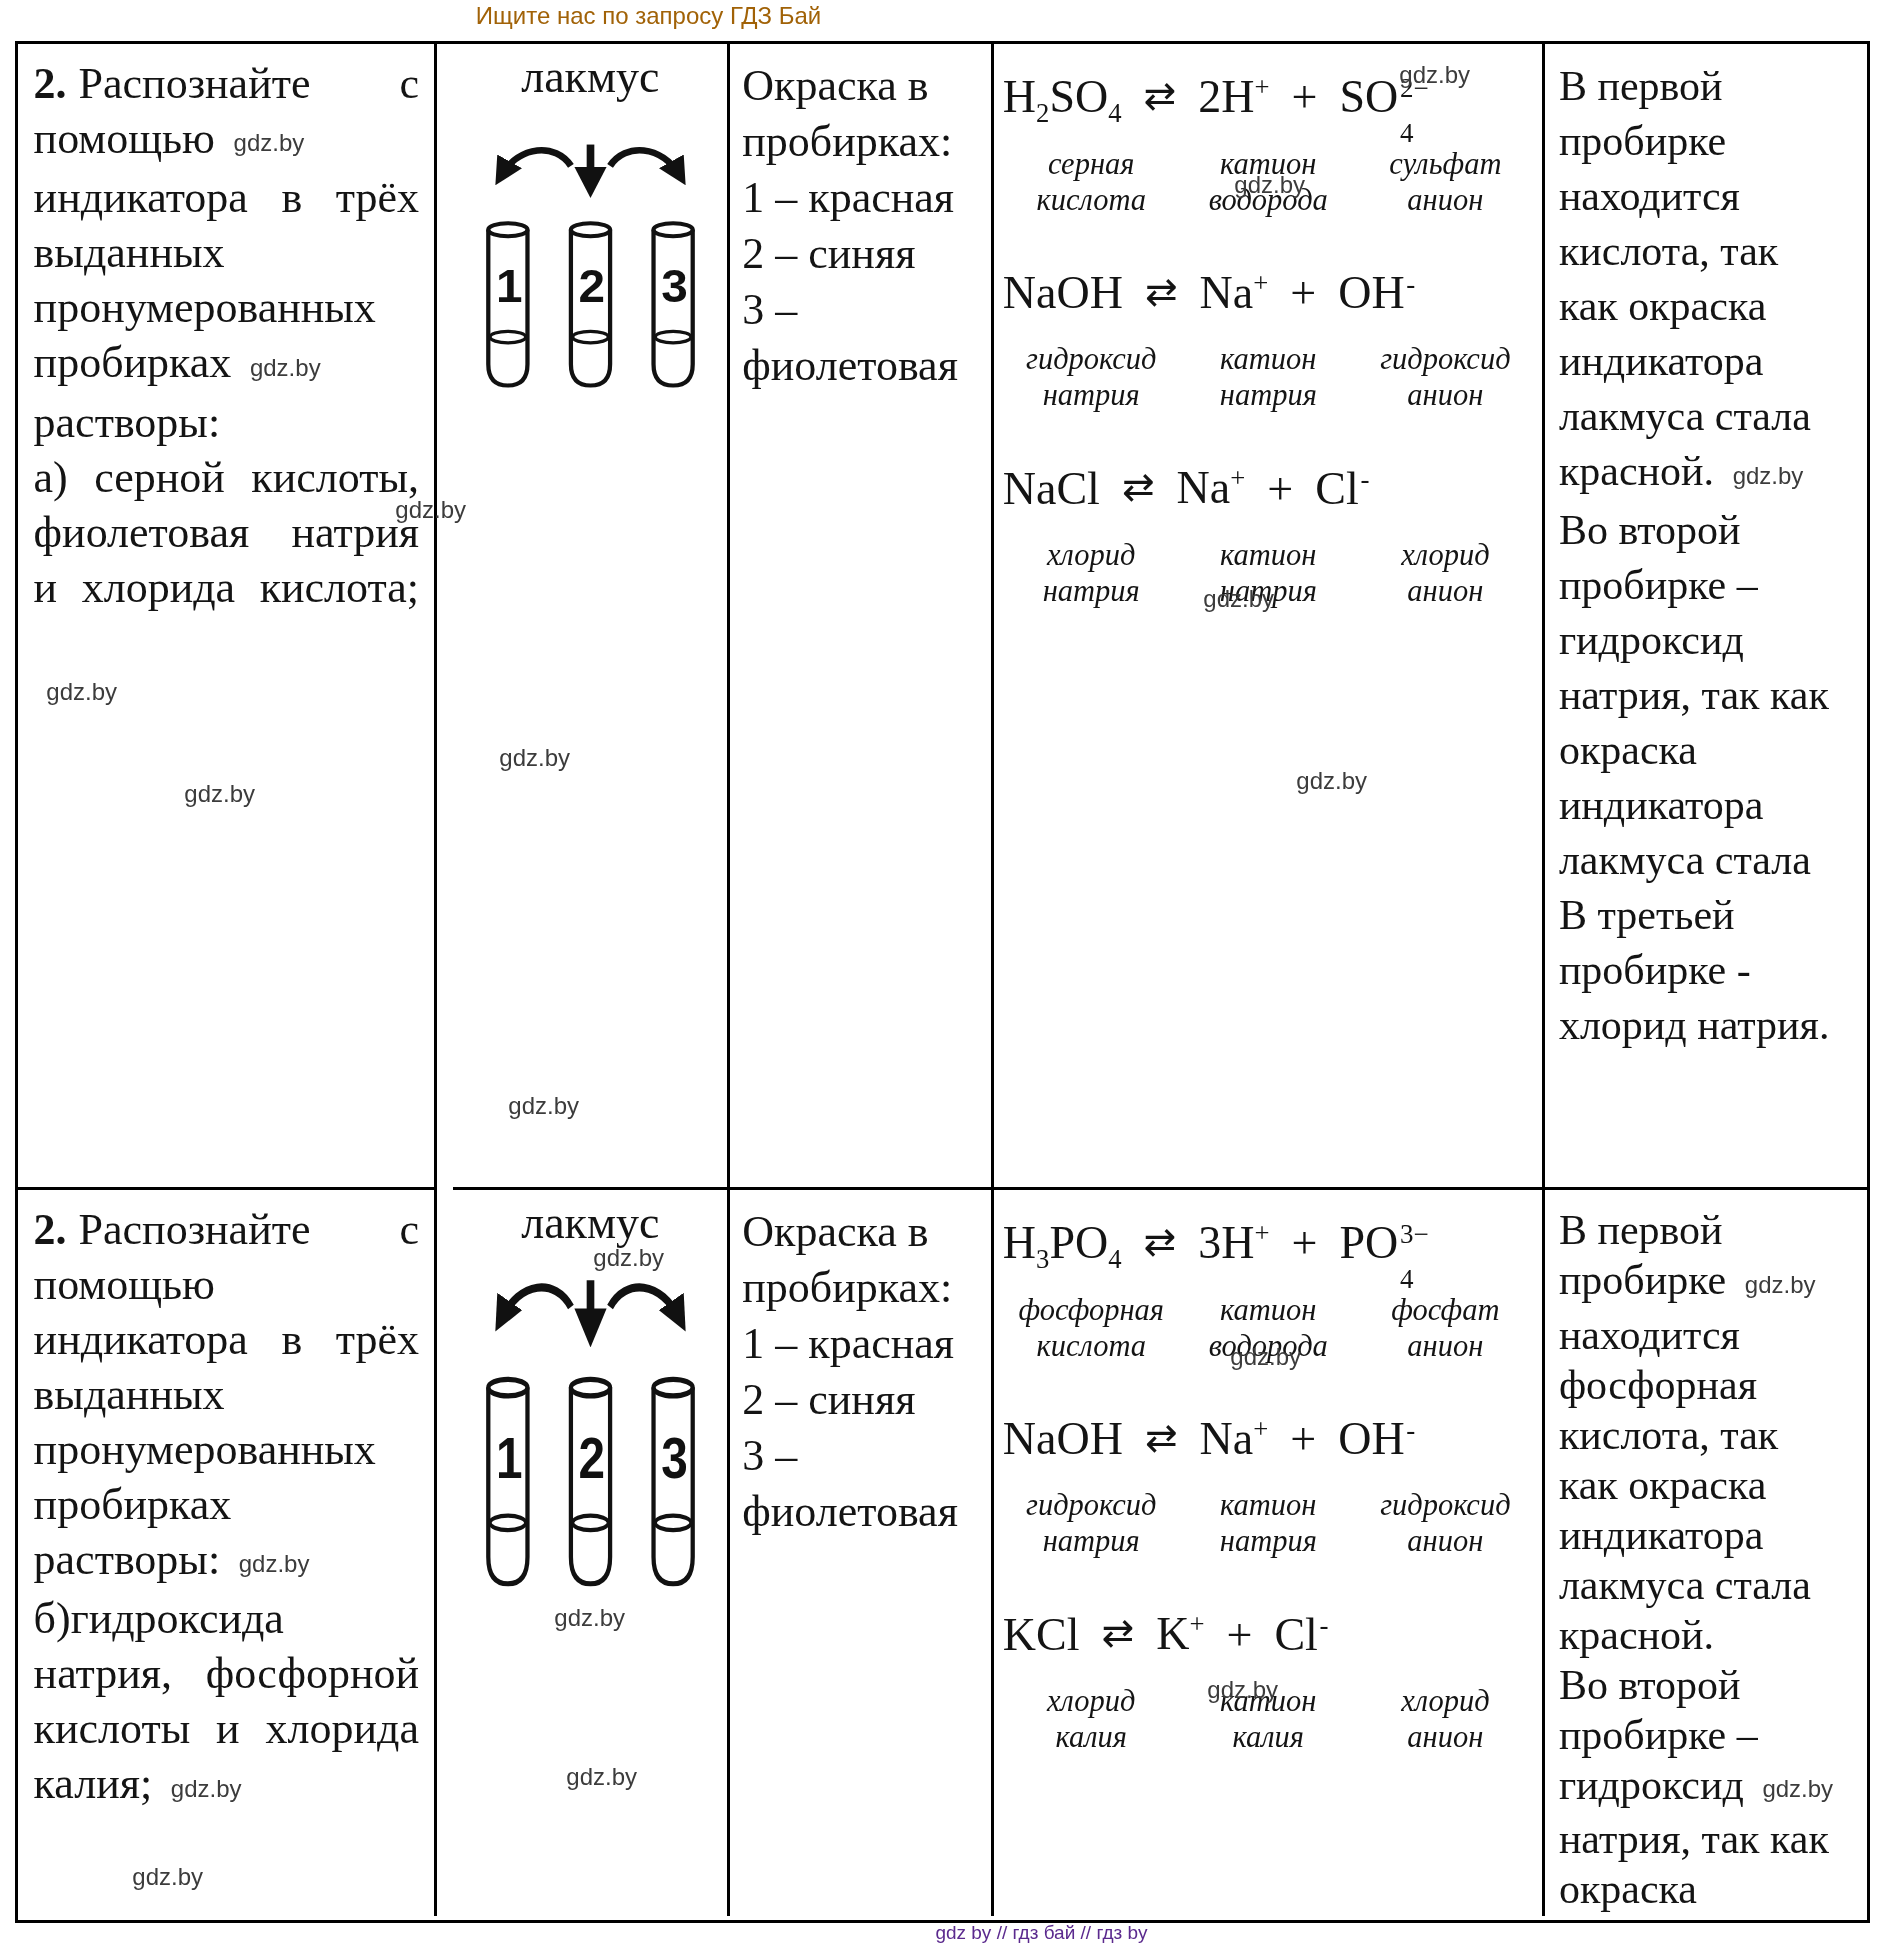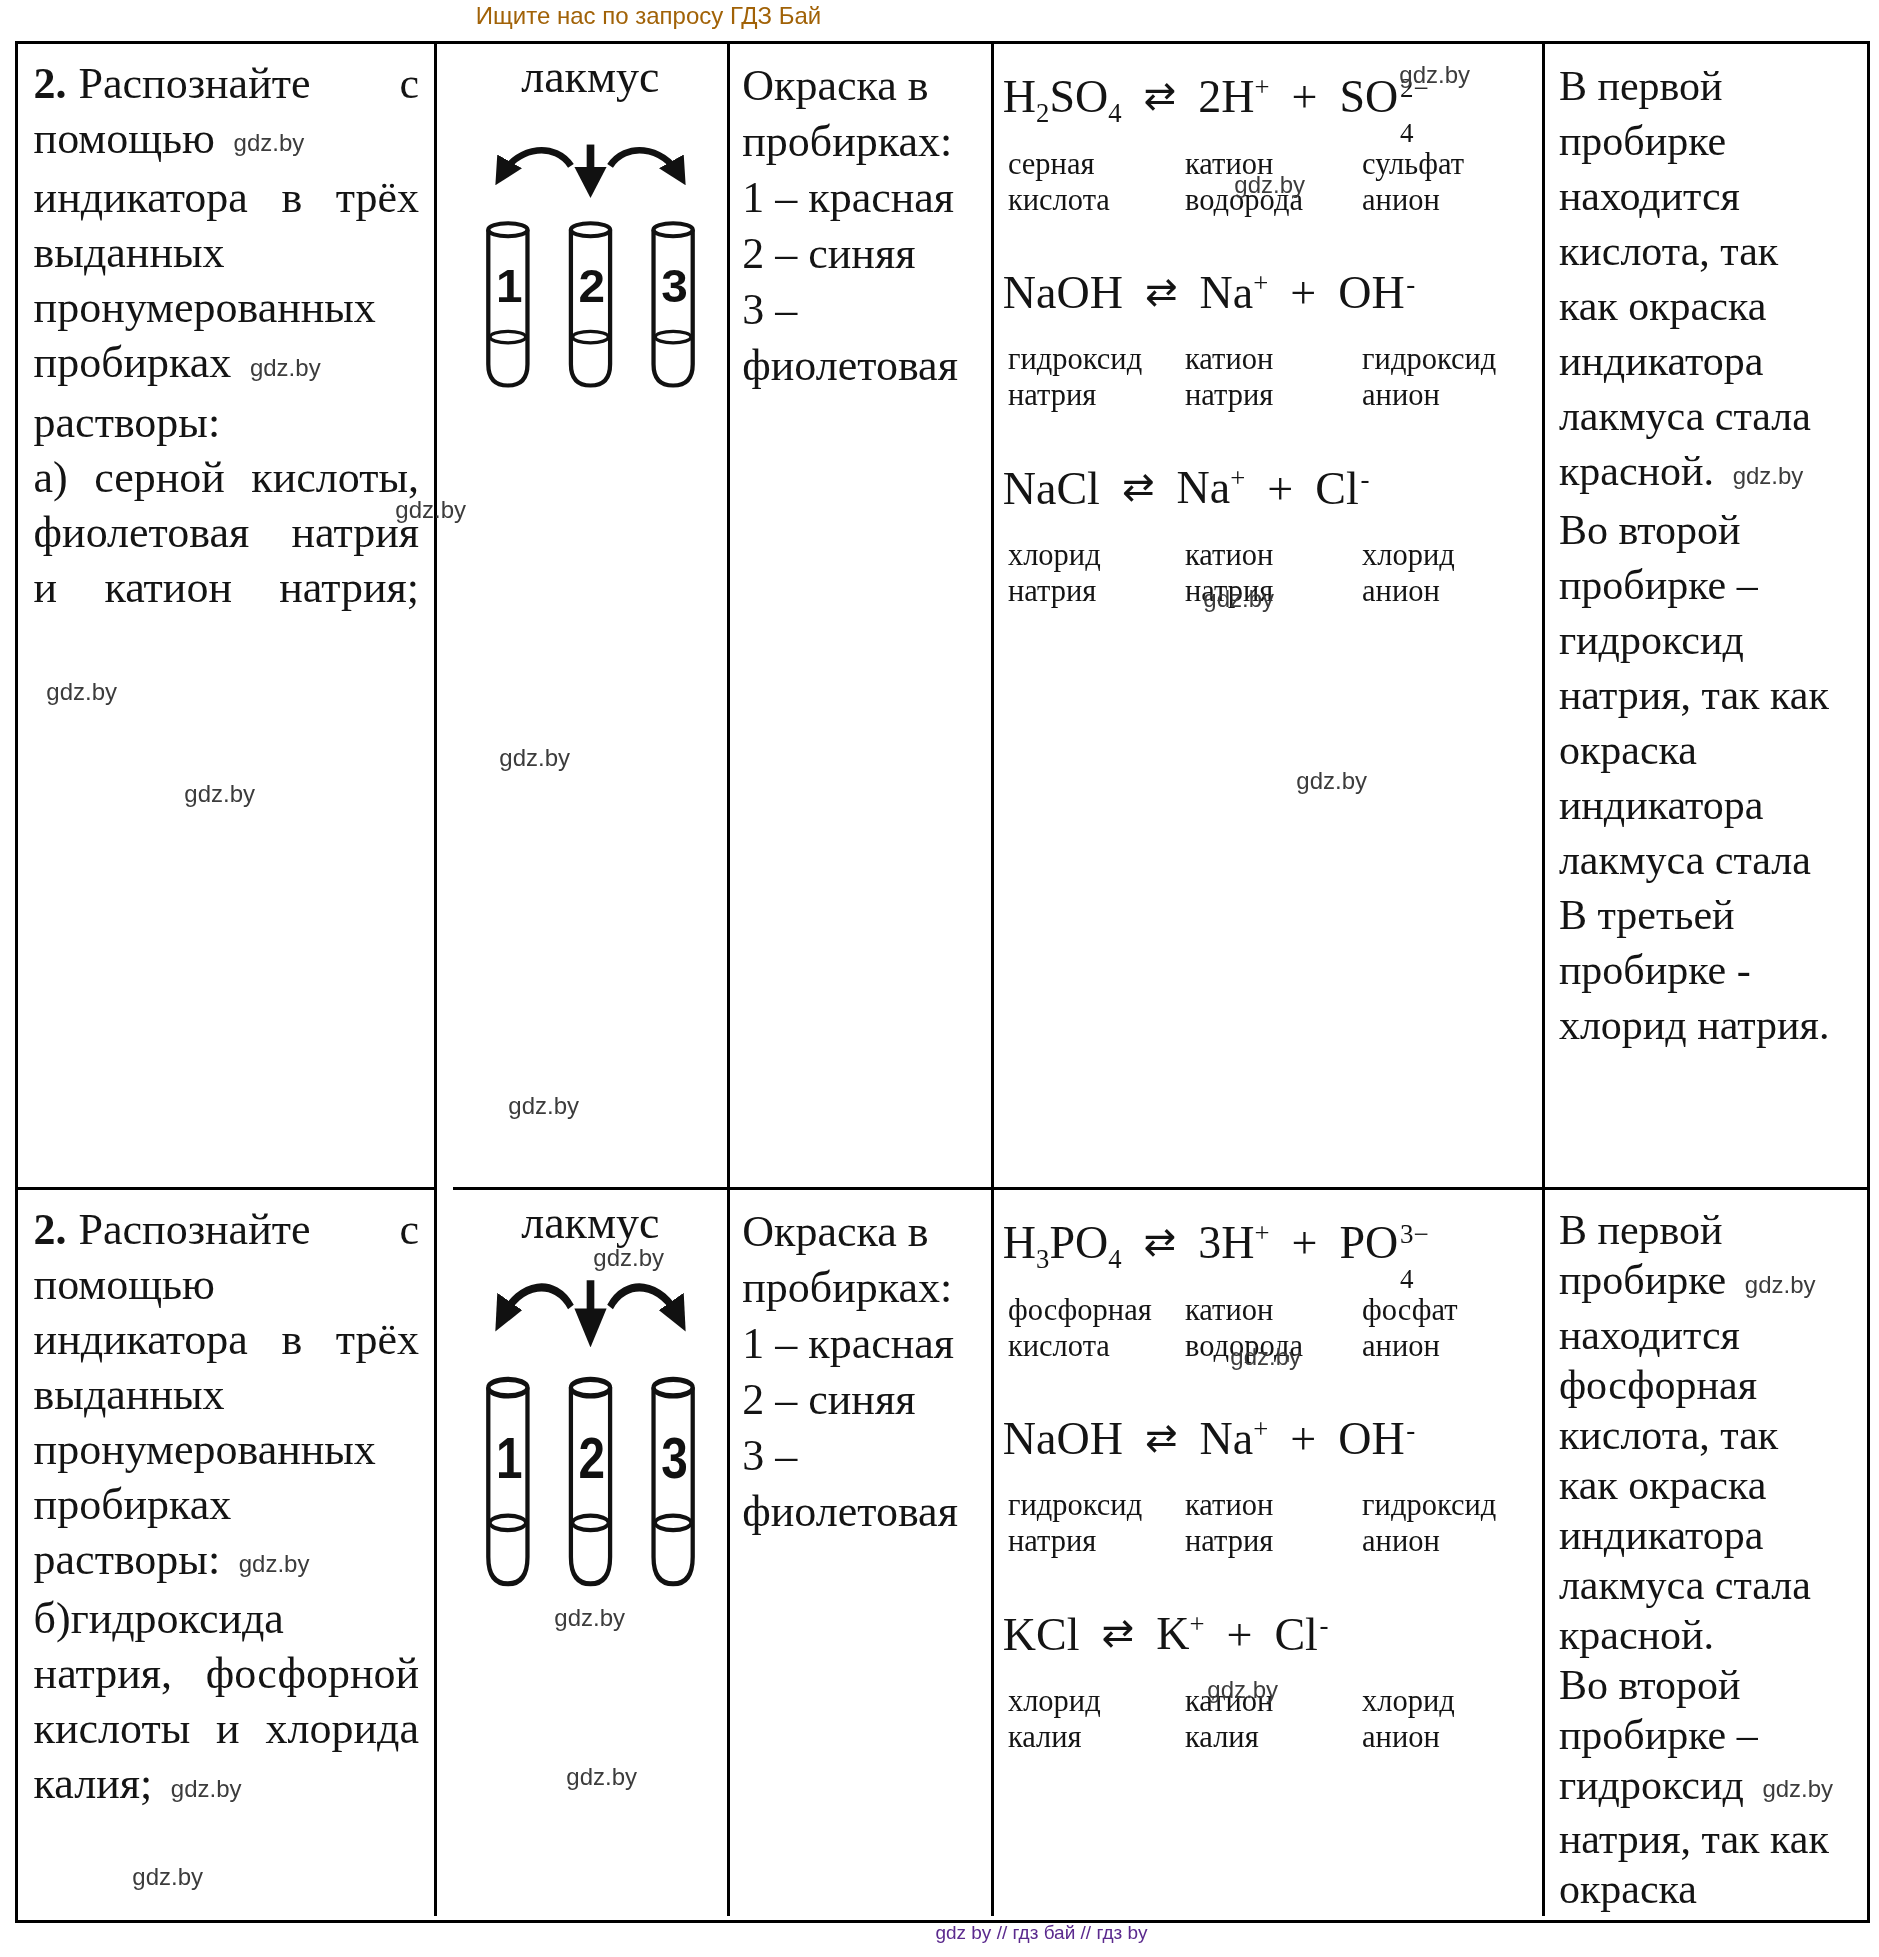--- a/index.html
+++ b/index.html
@@ -55,21 +55,21 @@
   .c4{padding:17px 8.5px 0 8.5px;}
   .eq{margin-bottom:39px;}
   .eq-f{display:flex;justify-content:flex-start;align-items:baseline;gap:22px;font-size:46px;line-height:53px;}
   .eq-f sub{font-size:58%;}
   .eq-f sup{font-size:58%;}
   .arr{font-family:"DejaVu Sans",sans-serif;font-size:39px;position:relative;top:-3.4px;}
   .stk{display:inline-block;position:relative;width:30.5px;height:0.8px;vertical-align:baseline;}
   .stk-t{position:absolute;left:1.7px;bottom:10.2px;font-size:27px;line-height:1;}
   .stk-b{position:absolute;left:1.7px;top:8.5px;font-size:27px;line-height:1;}
   .eq-l{display:flex;justify-content:space-between;margin-top:5.1px;padding:0 5.1px;}
-  .lbl{width:32%;text-align:left;font-size:30.5px;line-height:36px;}
+  .lbl{width:32%;text-align:center;font-size:30.5px;line-height:36px;font-style:italic;}
   
   .c5{padding:15.3px 10.2px 0 13.6px;font-size:42px;line-height:55px;}
   .c5.r2{line-height:50px;}
 </style>
 </head>
 <body>
 
 <div class="promo-header">Ищите нас по запросу ГДЗ Бай</div>
 
 <div class="sheet-table">
@@ -88,21 +88,21 @@
         <div class="line"><b class="bnum"></b><span>пронумерованных</span></div>
 
         <div class="line"><b class="bnum"></b><span>пробирках</span><span class="wm">gdz.by</span></div>
 
         <div class="line"><b class="bnum"></b><span>растворы:</span></div>
 
         <div class="line just"><b class="bnum"></b><span>а) серной кислоты,</span></div>
 
         <div class="line just"><b class="bnum"></b><span>фиолетовая натрия</span></div>
 
-        <div class="line just"><b class="bnum"></b><span>и катион натрия;</span></div>
+        <div class="line just"><b class="bnum"></b><span>и хлорида кислота;</span></div>
       </div>
   </div>
 
   <div class="cell r1 c2">
     <div class="ind-title">лакмус</div>
     <svg class="tubes-svg" viewBox="0 0 290 310" preserveAspectRatio="none">
       <defs>
         <marker id="ah1" viewBox="0 0 10 10" refX="6" refY="5" markerWidth="4.2" markerHeight="4.2" orient="auto-start-reverse">
           <path d="M0,0 L10,5 L0,10 z" fill="#111"></path>
         </marker>

